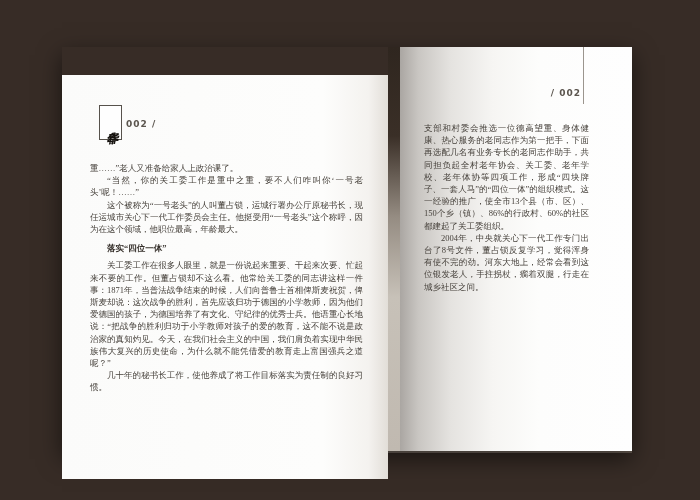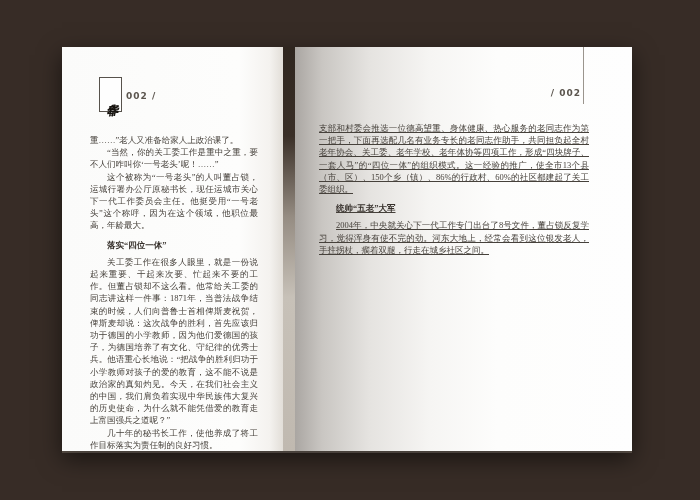--- a/index.html
+++ b/index.html
@@ -10,22 +10,23 @@
     overflow:hidden;
     font-family:"Liberation Serif","DejaVu Serif",serif;
   }
   .book{
     position:absolute;left:62px;top:47px;width:570px;height:404px;
     display:flex;
     box-shadow:0 2px 0 rgba(150,140,128,.35), 0 8px 22px rgba(0,0,0,.55);
   }
   .page{position:relative;height:100%;}
   .page-left{
-    width:221px;
+    width:326px;
     background:linear-gradient(to right,#fbfbfa 0%,#fdfdfc 80%,#f4f2ef 94%,#e2ded8 100%);
+    margin-top:28px;
   }
   .spine{
     width:12px;
     background:linear-gradient(to bottom,#2f261f 0%,#3a2f27 22%,#958c82 42%,#c7c1b8 62%,#c0b9b0 100%);
   }
   .page-right{
     flex:1;
     background:linear-gradient(to right,#aaa6a2 0%,#c9c6c2 8%,#e5e3e0 22%,#f6f5f3 40%,#fdfdfc 60%,#fefefe 100%);
   }
   
@@ -52,21 +53,21 @@
     position:absolute;right:48px;top:0;width:1px;height:57px;
     background:#9b958e;
   }
   
   .textcol{
     position:absolute;
     font-size:8.5px;line-height:12.2px;
     color:#46413b;text-align:justify;
   }
   .textcol-left{left:28px;right:25px;top:87px;}
-  .textcol-right{left:24px;right:43px;top:75px;text-decoration:underline;}
+  .textcol-right{left:24px;right:43px;top:75px;}
   .textcol p{margin:0;}
   .textcol p.indent{text-indent:2em;}
   .textcol h3{
     margin:7px 0 5px;font-size:8.5px;line-height:12.2px;
     font-weight:bold;color:#352f2a;text-indent:2em;
   }
 </style>
 </head>
 <body>
 
@@ -87,18 +88,17 @@
       </div>
   </div>
 
   <div class="spine"></div>
 
   <div class="page page-right">
     <div class="header-rule"></div>
     <div class="pagenum pagenum-right">/ 002</div>
     <div class="textcol textcol-right">
         <p>支部和村委会推选一位德高望重、身体健康、热心服务的老同志作为第一把手，下面再选配几名有业务专长的老同志作助手，共同担负起全村老年协会、关工委、老年学校、老年体协等四项工作，形成“四块牌子、一套人马”的“四位一体”的组织模式。这一经验的推广，使全市13个县（市、区）、150个乡（镇）、86%的行政村、60%的社区都建起了关工委组织。</p>
-        <h3 class="indent">统帅“五老”大军</h3>
         <p class="indent">2004年，中央就关心下一代工作专门出台了8号文件，董占锁反复学习，觉得浑身有使不完的劲。河东大地上，经常会看到这位银发老人，手拄拐杖，瘸着双腿，行走在城乡社区之间。</p>
       </div>
   </div>
 
 </div>
 
 </body></html>

